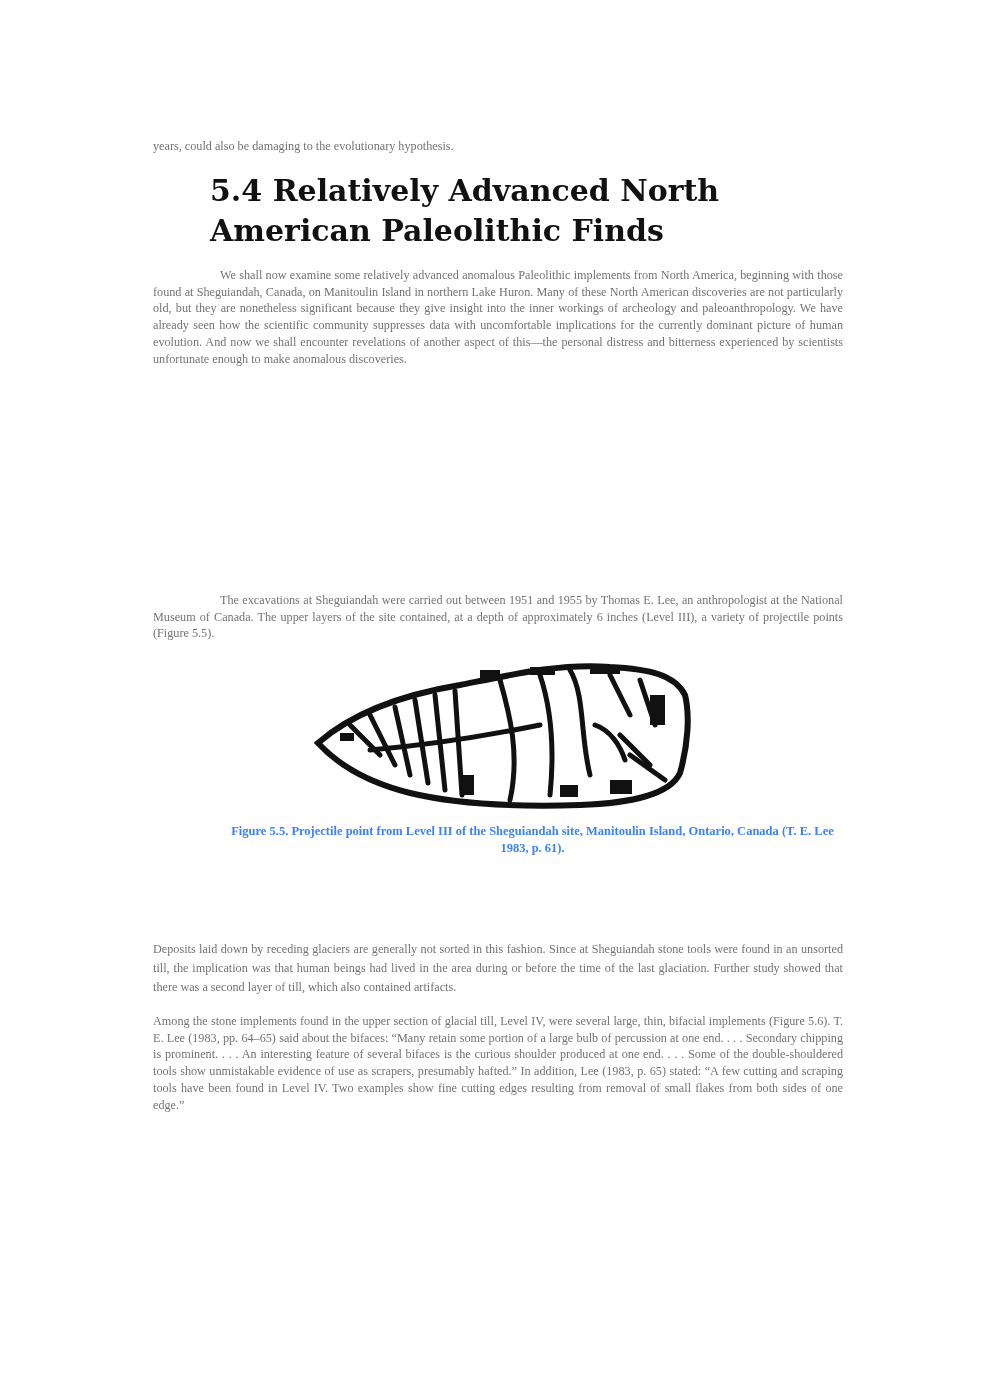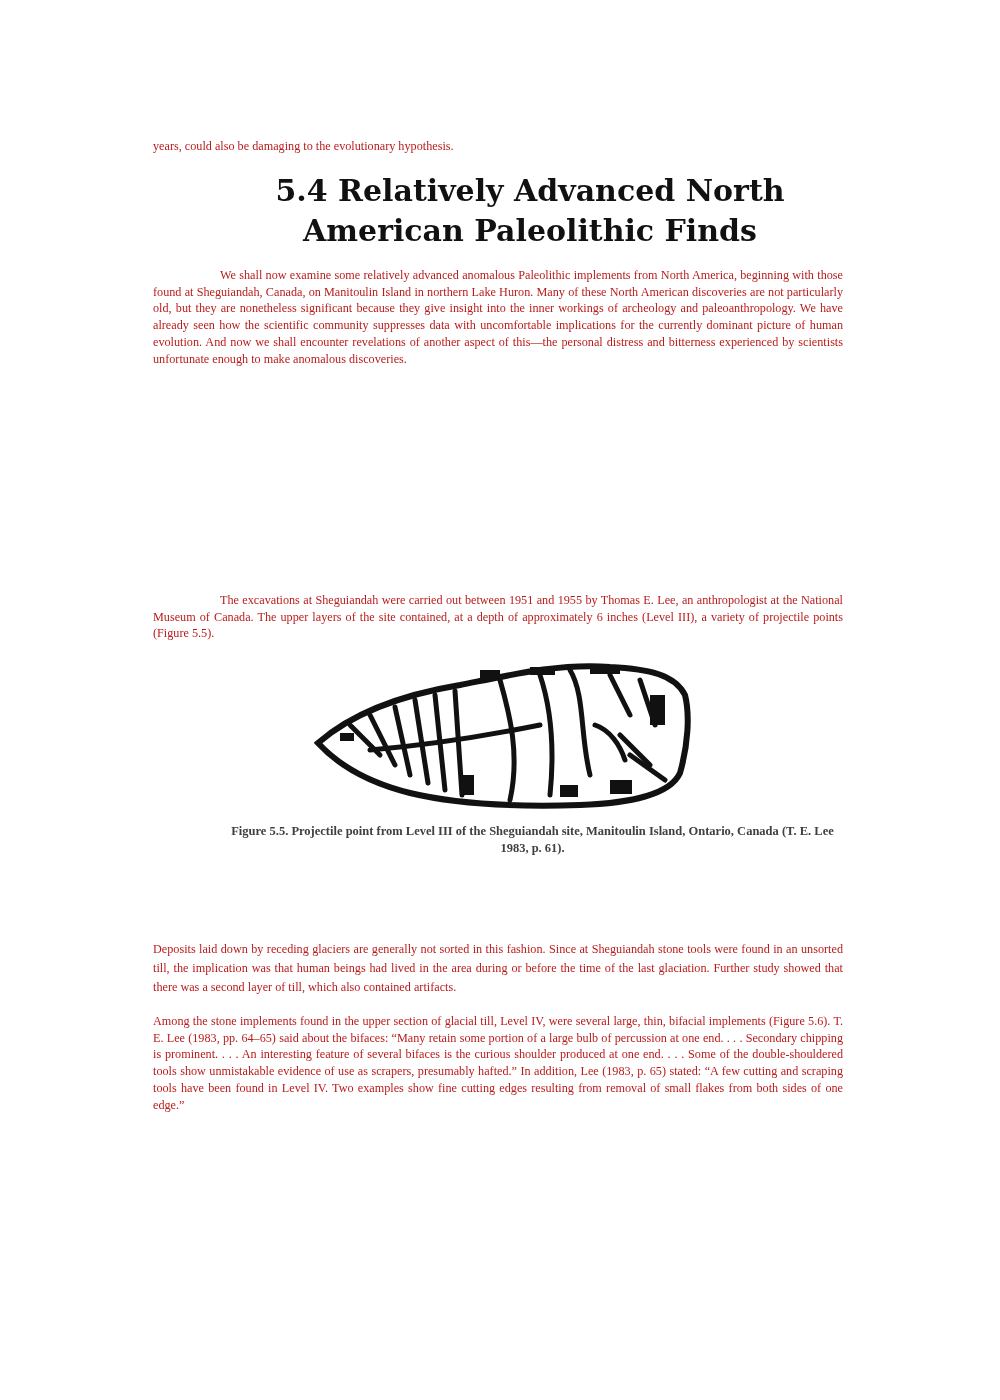--- a/index.html
+++ b/index.html
@@ -1,35 +1,35 @@
 <!DOCTYPE html>
 <html><head>
 <meta charset="utf-8">
 <style>
   html, body { margin: 0; padding: 0; background: #ffffff; }
   body { width: 1000px; height: 1400px; position: relative; overflow: hidden; }
   .page { position: absolute; left: 0; top: 0; width: 1000px; height: 1400px; }
   .body-text {
     position: absolute; left: 153px; width: 690px;
     font-family: "Liberation Serif", serif; font-size: 12.2px; line-height: 16.7px;
-    color: #b91c1c; text-align: justify; margin: 0;
+    color: #737373; text-align: justify; margin: 0;
   }
   .indent { text-indent: 67px; }
   .heading {
     position: absolute; left: 153px; width: 690px; margin: 0;
     font-family: "DejaVu Serif", serif; font-weight: bold; color: #111;
-    font-size: 30px; line-height: 40px; text-align: center;
+    font-size: 30px; line-height: 40px; 
   }
   .figure {
     position: absolute; left: 310px; top: 655px; width: 385px; height: 160px;
   }
   .caption {
     position: absolute; left: 220px; width: 625px; top: 823px; margin: 0;
     font-family: "Liberation Serif", serif; font-weight: bold; font-size: 12.5px;
-    line-height: 17px; color: #404040; text-align: center;
+    line-height: 17px; color: #3b82f6; text-align: center;
   }
 </style>
 </head>
 <body>
 
 <div class="page">
 
   <p class="body-text" style="top:138px;">years, could also be damaging to the evolutionary hypothesis.</p>
 
   <h1 class="heading" style="top:171px; left:210px; width:640px;">5.4 Relatively Advanced North American Paleolithic Finds</h1>

